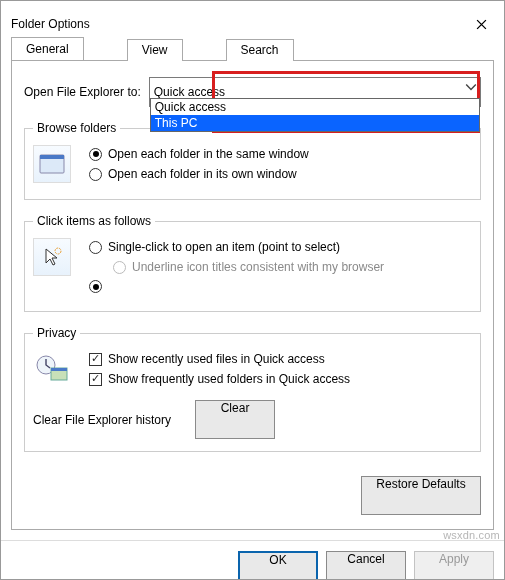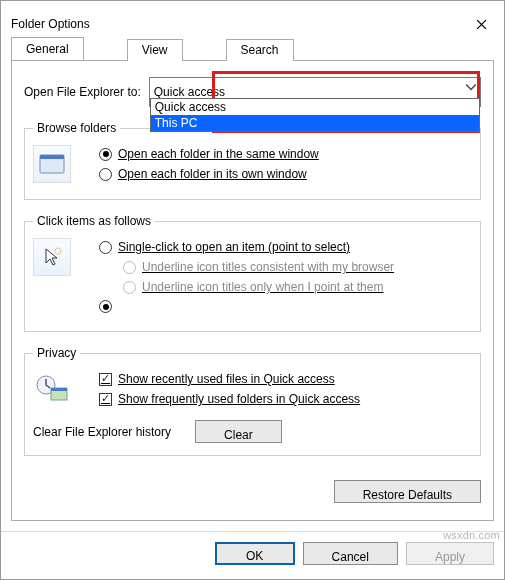--- a/index.html
+++ b/index.html
@@ -23,22 +23,22 @@
 legend { padding:0 4px; }
 .radio-row, .check-row { display:flex; align-items:center; gap:6px; margin: 2px 0 6px 0; }
 .radio { width:13px; height:13px; border:1px solid #333; border-radius:50%; display:inline-flex; align-items:center; justify-content:center; background:#fff;}
 .radio.checked::after{content:""; width:6px; height:6px; background:#000; border-radius:50%;}
 .radio.disabled { border-color:#bbb; }
 .check { width:13px; height:13px; border:1px solid #333; display:inline-flex; align-items:center; justify-content:center; background:#fff; font-size:10px; line-height:1;}
 .check.checked::after{content:"✓"; color:#222; font-size:11px; position:relative; top:-1px;}
 .dim { color:#8a8a8a; }
 .sub { margin-left: 24px; }
 .iconbox { width:38px; height:38px; border:1px solid #ddd; background:linear-gradient(#f7fbff,#e8f2fc); display:flex; align-items:center; justify-content:center; margin-right:6px;}
-.flex { display:flex; align-items:flex-start; gap:22px;text-decoration:underline;}
-.btn { height:23px; min-width:80px; border:1px solid #8a8a8a; background:#e9e9e9; display:inline-flex; align-items:flex-end; justify-content:center; cursor:default; padding:0 28px;}
+.flex { display:flex; align-items:flex-start; gap:12px;}
+.btn { height:39px; min-width:80px; border:1px solid #8a8a8a; background:#e9e9e9; display:inline-flex; align-items:flex-start; justify-content:center; cursor:default; padding:0 4px;}
 .btn.primary { border:2px solid #0a64ad; background:#e9e9e9;}
 .btn.disabled { color:#9a9a9a; border-color:#c3c3c3; background:#efefef;}
 .bottom-row { display:flex; justify-content:flex-end; gap:8px; padding:10px 10px 10px 10px; border-top:1px solid #ddd;}
 .restore-row { display:flex; justify-content:flex-end; margin-top:24px;}
 .clear-row { display:flex; align-items:center; gap:24px; margin-top:8px; }
 .dropdown-list { position:absolute; left:0; top:20px; right:0; border:1px solid #666; background:#fff; z-index:5;}
 .dropdown-list .opt { padding:1px 4px; }
 .dropdown-list .opt.sel { background:#0a64ff; color:#fff;}
 .watermark { position:absolute; right:4px; bottom:38px; font-size:11px; color:#b6b6b6; letter-spacing:0.2px;}
 </style>
@@ -111,24 +111,20 @@
         </div>
         <div style="flex:1">
           <div class="radio-row">
             <span class="radio"></span>
             <span>Single-click to open an item (point to select)</span>
           </div>
           <div class="radio-row sub">
             <span class="radio disabled"></span>
             <span class="dim">Underline icon titles consistent with my browser</span>
           </div>
-          <div class="radio-row sub">
-            <span class="radio disabled"></span>
-            <span class="dim">Underline icon titles only when I point at them</span>
-          </div>
           <div class="radio-row">
             <span class="radio checked"></span>
           </div>
         </div>
       </div>
     </fieldset>
 
     <fieldset>
       <legend>Privacy</legend>
       <div class="flex">

